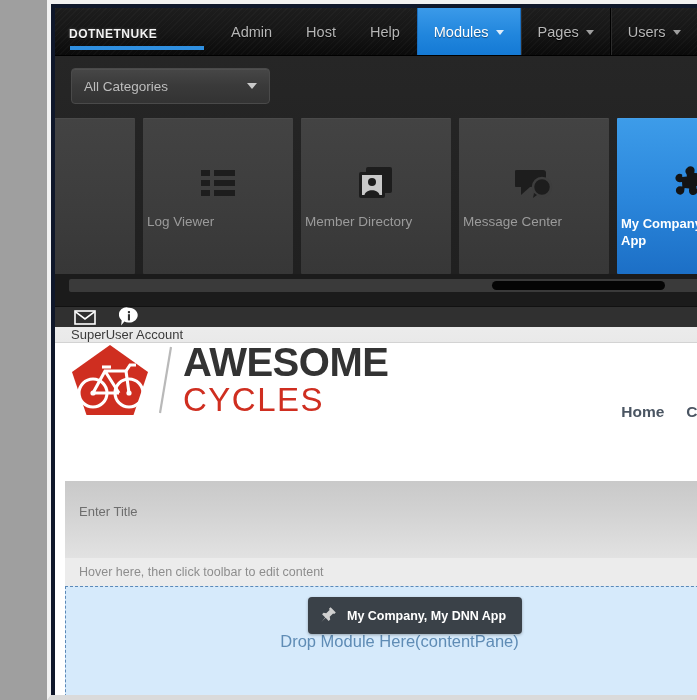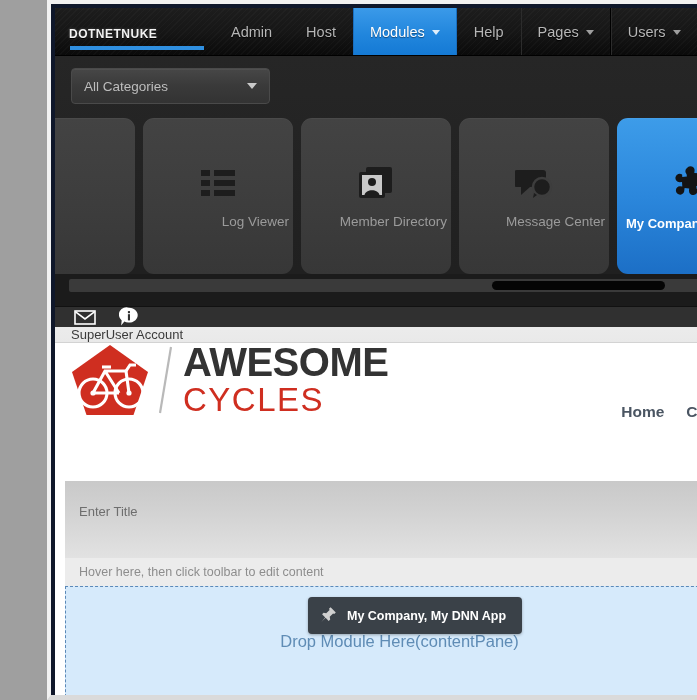--- a/index.html
+++ b/index.html
@@ -143,29 +143,29 @@
   .tiles {
     position: relative;
     height: 156px;
     margin-left: -70px;
     display: flex;
     gap: 8px;
   }
   .tile {
     flex: 0 0 150px;
     height: 156px;
-    border-radius: 11px;
+    border-radius: 1px;
     background: linear-gradient(#434343 0%, #3d3d3d 55%, #373737 100%);
     display: flex;
     flex-direction: column;
     align-items: center;
     justify-content: center;
     color: #9b9b9b;
     font-size: 13.5px;
-    text-align: right;
+    text-align: left;
     line-height: 1.32;
     position: relative;
     box-shadow: inset 0 1px 0 rgba(255,255,255,.04);
   }
   .tile .ic {
     position: absolute;
     top: 46px; left: 0; right: 0;
     display: flex; align-items: center; justify-content: center;
     height: 38px;
   }
@@ -341,27 +341,27 @@
         <span class="bluebar"></span>
       </div>
       <div class="cbar-menu">
 
         <div class="cbar-item plain">
           <span>Admin</span>
         </div>
         <div class="cbar-item plain">
           <span>Host</span>
         </div>
+        <div class="cbar-item plain">
+          <span>Help</span>
+        </div>
+
         <div class="cbar-item boxed active">
           <span>Modules</span>
           <span class="caret"></span>
-        </div>
-
-        <div class="cbar-item plain">
-          <span>Help</span>
         </div>
         <div class="cbar-item boxed">
           <span>Pages</span>
           <span class="caret"></span>
         </div>
         <div class="cbar-item boxed">
           <span>Users</span>
           <span class="caret"></span>
         </div>
 

